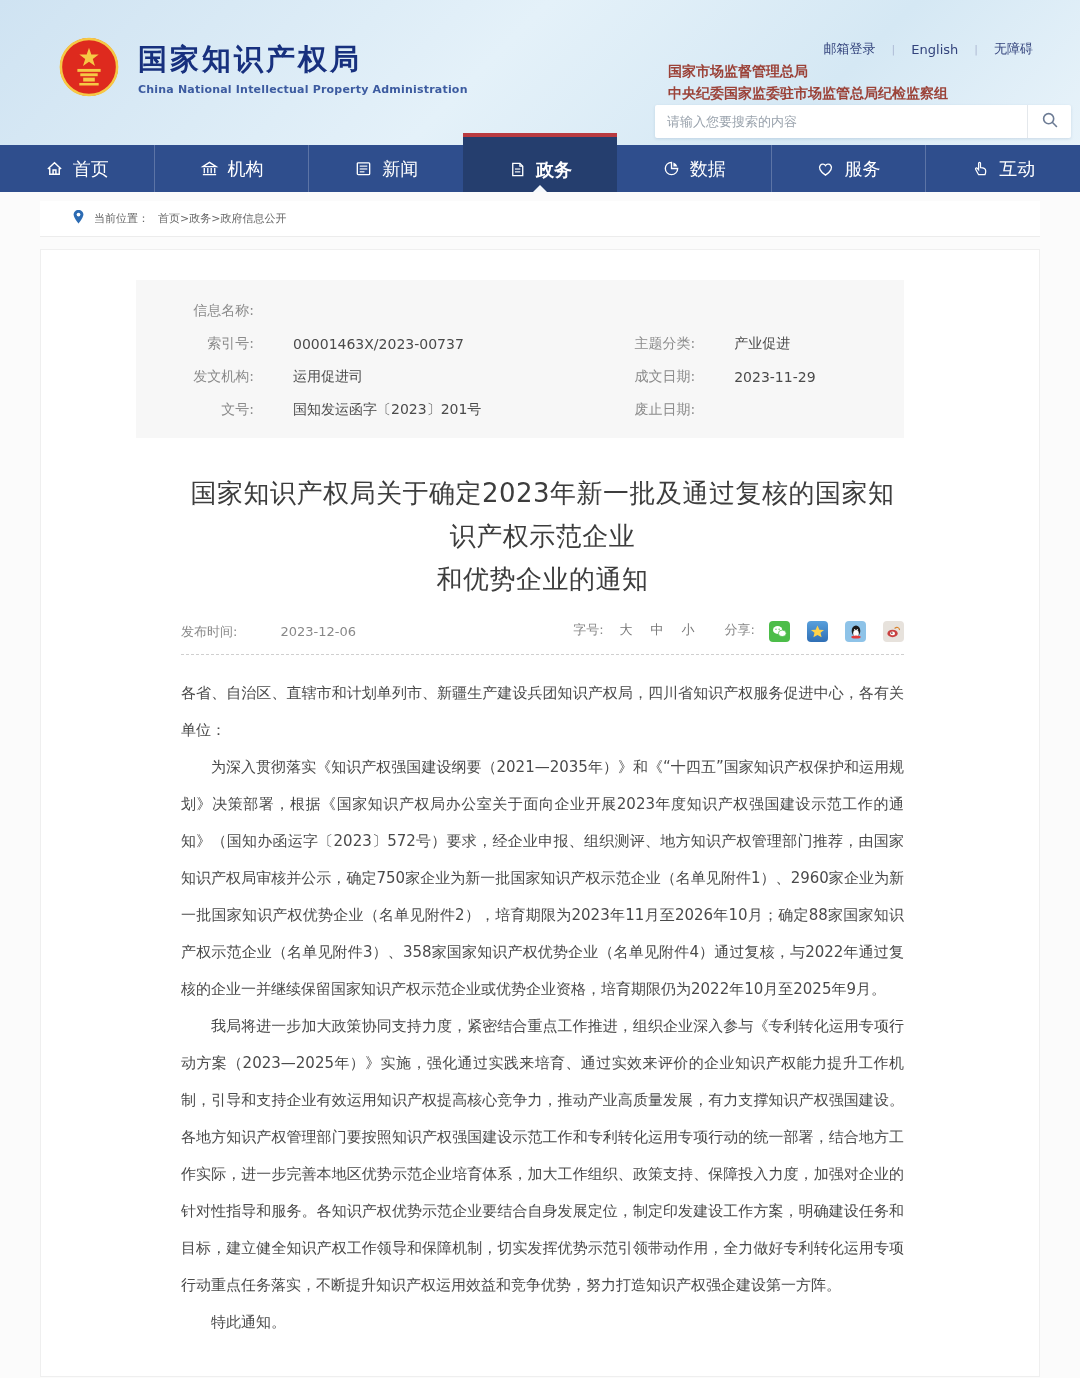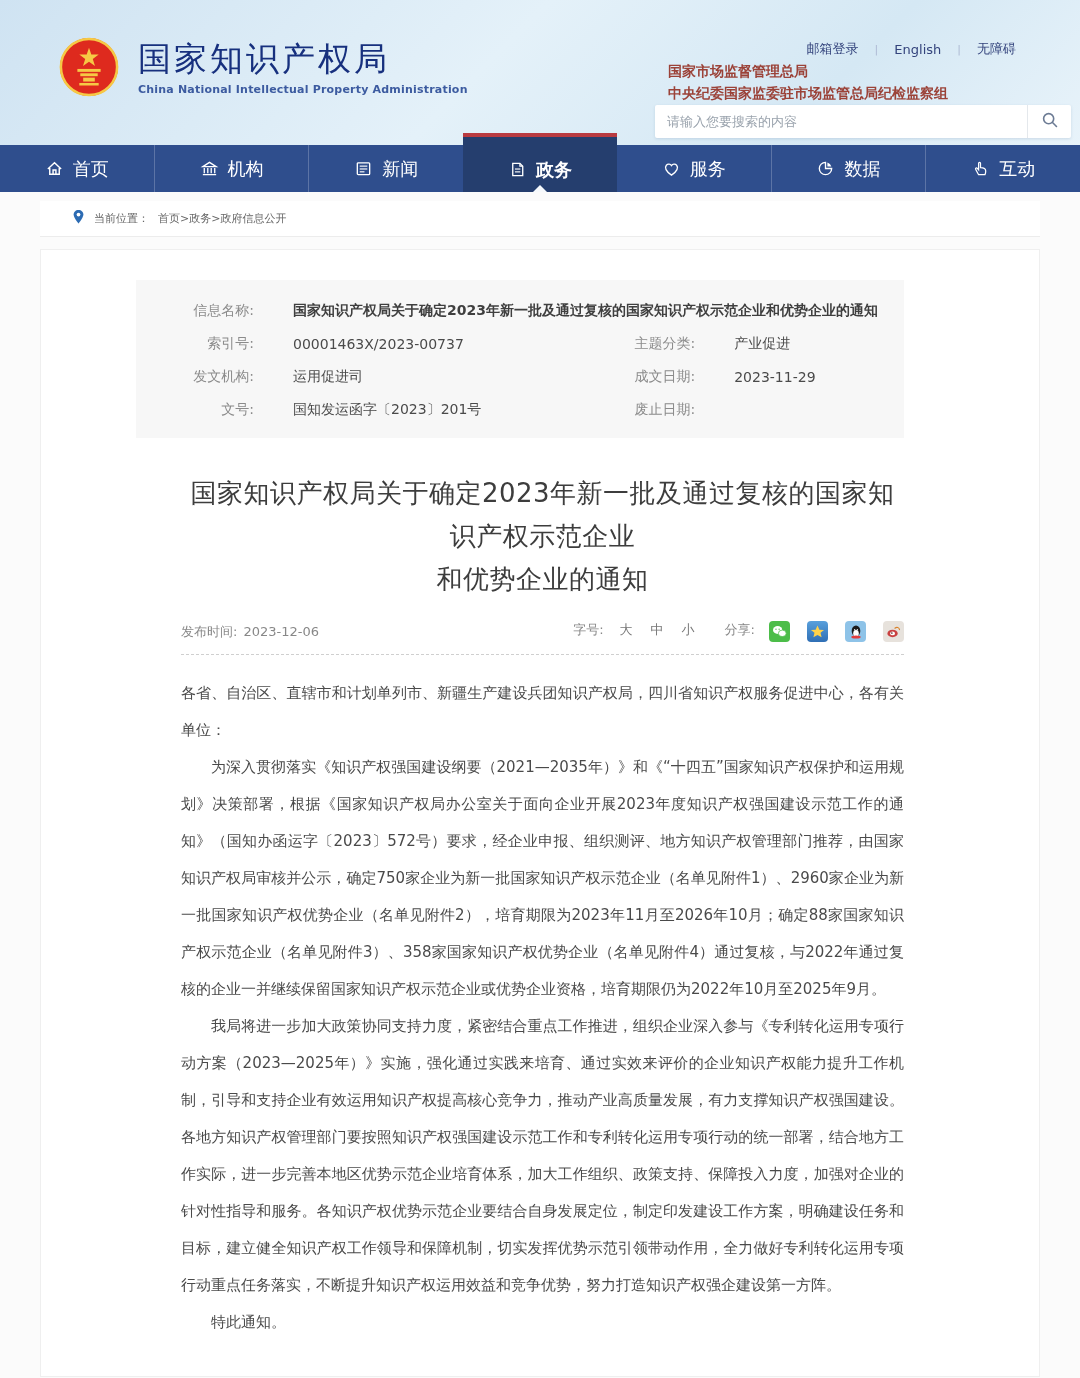--- a/index.html
+++ b/index.html
@@ -10,23 +10,23 @@
     background:#fbfbfb; position:relative; overflow:hidden;
   }
   
   .site-header{
     height:145px; width:100%;
     background:linear-gradient(135deg,#cfe3f2 0%,#e4f1f9 45%,#d5e8f4 75%,#e8f3fa 100%);
     position:relative;
   }
   .brand{ position:absolute; left:58px; top:36px; display:flex; align-items:center; gap:18px;}
   .emblem{ width:62px; height:62px; }
-  .brand-text .cn{ font-size:33px; font-weight:normal; color:#17307e; letter-spacing:3px; line-height:40px;}
+  .brand-text .cn{ font-size:29px; font-weight:bold; color:#17307e; letter-spacing:3px; line-height:40px;}
   .brand-text .en{ font-size:11px; color:#3c5ba0; font-weight:bold; margin-top:4px; letter-spacing:0.2px;}
-  .top-links{ position:absolute; right:48px; top:40px; font-size:13px; color:#33437c; display:flex; align-items:center;}
+  .top-links{ position:absolute; right:31px; top:40px; font-size:13px; color:#33437c; display:flex; align-items:center;}
   .top-links .tlink{ padding:0 16px; cursor:pointer;}
   .top-links .sep{ color:#aebad4; font-size:11px;}
   .related-agencies{ position:absolute; left:668px; top:60px; font-size:14px; color:#9b4238; line-height:22px; font-weight:bold;}
   .search-bar{
     position:absolute; left:655px; top:105px; width:416px; height:33px;
     background:#ffffff; border-radius:2px; display:flex; align-items:center;
     box-shadow:0 1px 3px rgba(80,110,150,.18);
   }
   .search-input{
     flex:1; border:none; outline:none; height:100%; padding:0 12px;
@@ -71,21 +71,21 @@
     margin:30px 0 0 -45px; width:calc(100% + 45px);
     background:#f7f7f7; padding:14px 0 12px 0; font-size:14px;
   }
   .it-row{ display:grid; grid-template-columns:1.35fr 1fr; min-height:33px; align-items:center;}
   .it-row.single{ grid-template-columns:1fr; }
   .it-cell{ display:flex; align-items:center;gap:30px; }
   .it-label{ width:118px; text-align:right; color:#8b8b8b; flex-shrink:0; }
   .it-value{ color:#4a4a4a; padding-left:9px; }
   .it-value.strong{ font-weight:bold; color:#3f3f3f; }
   .doc-title{ margin-top:34px; text-align:center; font-size:26px; font-weight:normal; color:#3d3d3d; line-height:43px; letter-spacing:0.5px;}
-  .meta-row{ margin-top:20px; display:flex; align-items:center; font-size:13px; color:#888;}
+  .meta-row{ margin-top:20px; display:flex; align-items:center; font-size:13px; color:#888;gap:37px;}
   .meta-right{ margin-left:auto; display:flex; align-items:flex-start; gap:14px;}
   .fs-opt{ cursor:pointer; color:#777; padding:0 2px;}
   .share-icons{ display:flex; gap:17px; align-items:center;}
   .sicon{ width:21px; height:21px; border-radius:4px; display:flex; align-items:center; justify-content:center; cursor:pointer;}
   .dashed-sep{ margin-top:12px; border-top:1px dashed #cfcfcf; }
   .article-body{ margin-top:20px; font-size:15px; color:#4a4a4a; line-height:37px; text-align:justify;}
   .para{ text-indent:2em; }
   .salutation{ text-indent:0; }
   .closing{ text-indent:2em; margin-top:0; }
 </style>
@@ -173,33 +173,33 @@
           <line x1="7.3" y1="9.5" x2="13" y2="9.5" stroke="#fff" stroke-width="1.2"></line>
           <line x1="7.3" y1="12.5" x2="13" y2="12.5" stroke="#fff" stroke-width="1.2"></line>
         </svg>
     </span>
     <span>政务</span>
     <span class="tab-arrow"></span>
   </div>
   <div class="nav-item">
     <span class="nav-icon">
       <svg width="19" height="19" viewBox="0 0 20 20">
-          <path d="M10 17 C4 13 2.5 9 4.6 6.6 C6.2 4.8 8.8 5.2 10 7 C11.2 5.2 13.8 4.8 15.4 6.6 C17.5 9 16 13 10 17 Z" fill="none" stroke="#fff" stroke-width="1.4"></path>
-        </svg>
-    </span>
-    <span>服务</span>
-  </div>
-  <div class="nav-item">
-    <span class="nav-icon">
-      <svg width="19" height="19" viewBox="0 0 20 20">
           <path d="M10 3.5 A6.5 6.5 0 1 0 16.5 10 L10 10 Z" fill="none" stroke="#fff" stroke-width="1.4"></path>
           <path d="M12 3.8 A6.5 6.5 0 0 1 16.2 8 L12 8 Z" fill="#fff"></path>
         </svg>
     </span>
     <span>数据</span>
+  </div>
+  <div class="nav-item">
+    <span class="nav-icon">
+      <svg width="19" height="19" viewBox="0 0 20 20">
+          <path d="M10 17 C4 13 2.5 9 4.6 6.6 C6.2 4.8 8.8 5.2 10 7 C11.2 5.2 13.8 4.8 15.4 6.6 C17.5 9 16 13 10 17 Z" fill="none" stroke="#fff" stroke-width="1.4"></path>
+        </svg>
+    </span>
+    <span>服务</span>
   </div>
   <div class="nav-item">
     <span class="nav-icon">
       <svg width="19" height="19" viewBox="0 0 20 20">
           <path d="M8 16.5 L5 11 C4.3 9.8 5.8 8.8 6.7 9.8 L8 11.3 V4.5 C8 3.2 10 3.2 10 4.5 V9 C12.5 9 15.5 10 15.5 12.5 C15.5 14.5 14.7 16.5 14.7 16.5 Z" fill="none" stroke="#fff" stroke-width="1.3"></path>
         </svg>
     </span>
     <span>互动</span>
   </div>
 </div>
@@ -214,21 +214,20 @@
   <span>当前位置：</span>
   <span>首页&gt;政务&gt;政府信息公开</span>
 </div>
 
 <div class="content-card">
 
   <div class="info-table">
     <div class="it-row single">
       <div class="it-cell">
         <span class="it-label">信息名称:</span>
-        <span class="it-value strong">国家知识产权局关于确定2023年新一批及通过复核的国家知识产权示范企业和优势企业的通知</span>
       </div>
     </div>
     <div class="it-row">
       <div class="it-cell">
         <span class="it-label">索引号:</span>
         <span class="it-value">00001463X/2023-00737</span>
       </div>
       <div class="it-cell">
         <span class="it-label">主题分类:</span>
         <span class="it-value">产业促进</span>

